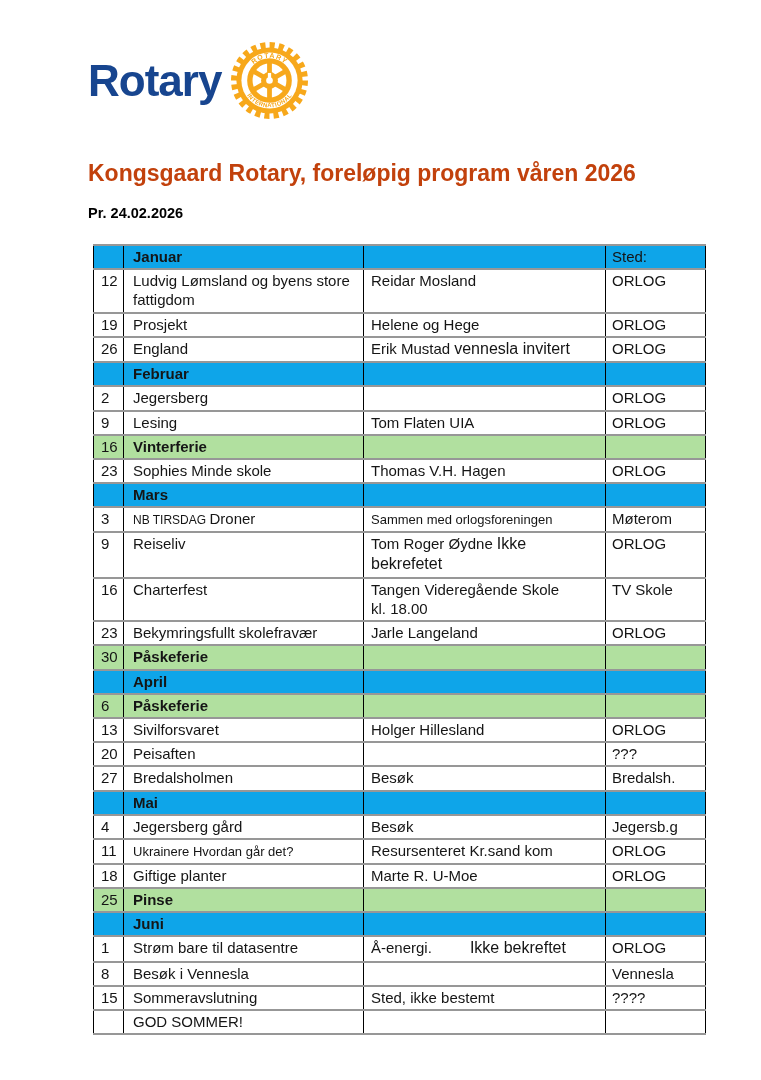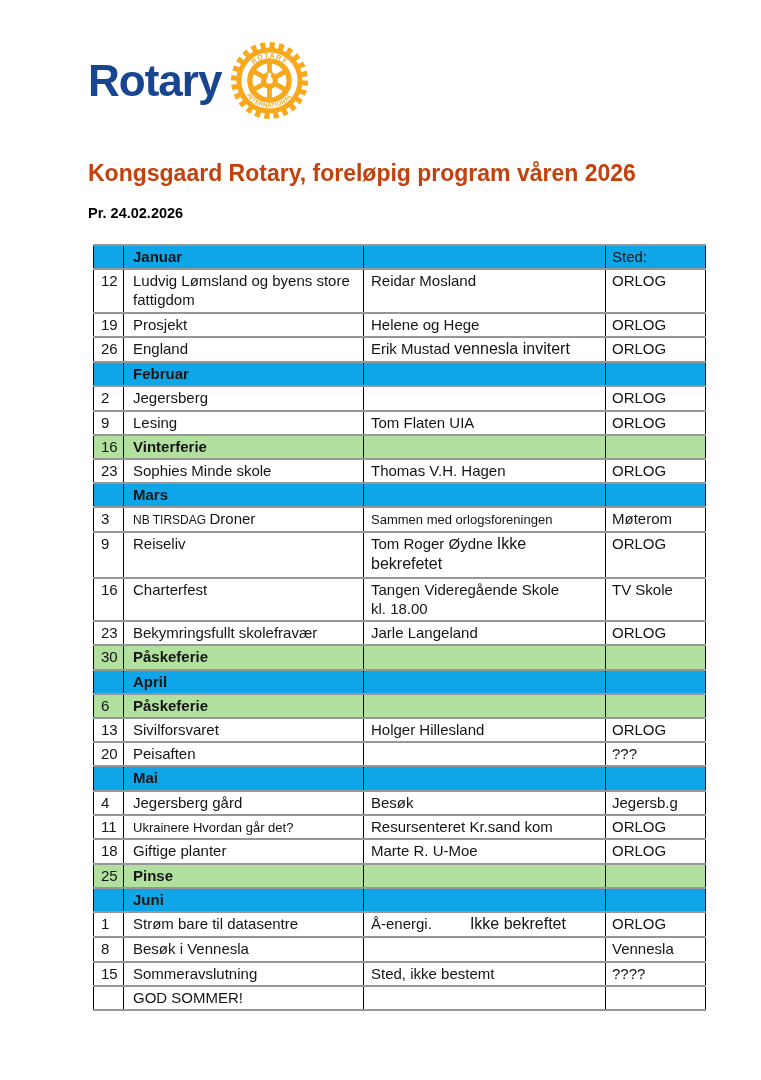--- a/index.html
+++ b/index.html
@@ -200,20 +200,26 @@
           <td class="c-topic"><span>Sivilforsvaret</span></td>
           <td class="c-speaker"><span>Holger Hillesland</span></td>
           <td class="c-place">ORLOG</td>
         </tr>
         <tr class="row-event">
           <td class="c-date">20</td>
           <td class="c-topic"><span>Peisaften</span></td>
           <td class="c-speaker"><span></span></td>
           <td class="c-place">???</td>
         </tr>
+        <tr class="row-event">
+          <td class="c-date">27</td>
+          <td class="c-topic"><span>Bredalsholmen</span></td>
+          <td class="c-speaker"><span>Besøk</span></td>
+          <td class="c-place">Bredalsh.</td>
+        </tr>
         <tr class="row-month">
           <td class="c-date"></td>
           <td class="c-topic"><span>Mai</span></td>
           <td class="c-speaker"><span></span></td>
           <td class="c-place"></td>
         </tr>
         <tr class="row-event">
           <td class="c-date">4</td>
           <td class="c-topic"><span>Jegersberg gård</span></td>
           <td class="c-speaker"><span>Besøk</span></td>

